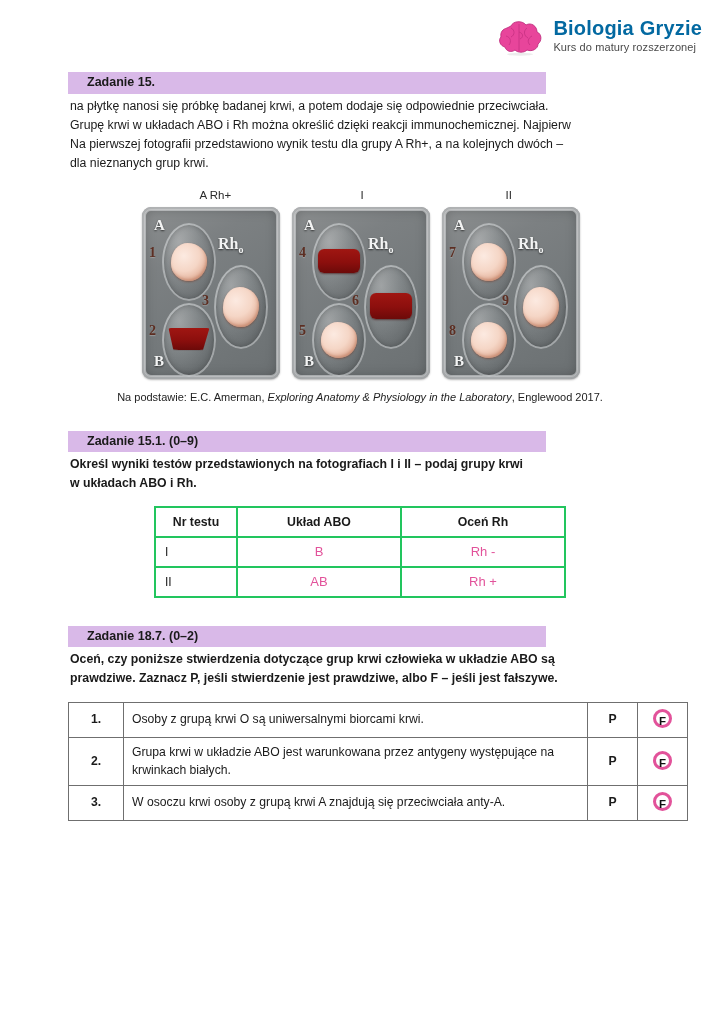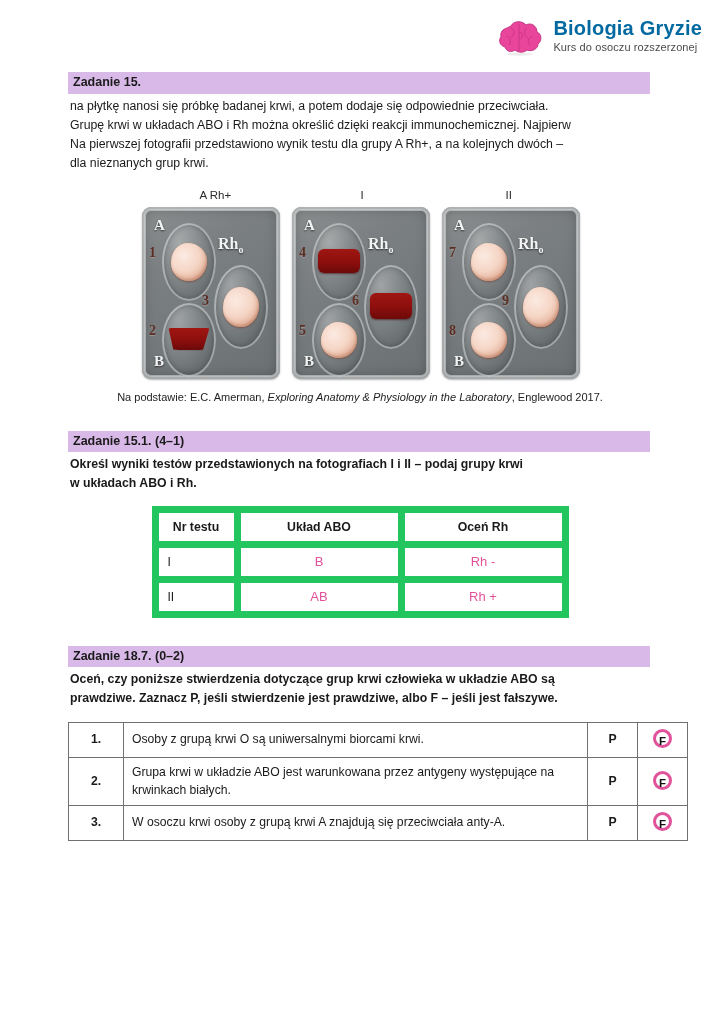--- a/index.html
+++ b/index.html
@@ -54,22 +54,22 @@
     position: absolute;
     left: 68px;
     top: 72px;
     width: 584px;
   }
 
   .task-head {
     background: #d9b9e8;
     font-weight: bold;
     font-size: 12.5px;
-    padding: 3px 4px 3px 5px;
-    width: 582px;
+    padding: 3px 4px 3px 19px;
+    width: 478px;
     box-sizing: border-box;
     margin: 0;
     line-height: 1.25;
   }
 
   .body-text {
     font-size: 12.3px;
     line-height: 1.55;
     margin: 3px 0 0 2px;
   }
@@ -192,21 +192,21 @@
 
   
   .answer-table {
     border-collapse: collapse;
     margin: 12px auto 0 auto;
     width: 410px;
     table-layout: fixed;
   }
   .answer-table th,
   .answer-table td {
-    border: 7px solid #22c55e;
+    border: 2px solid #22c55e;
     height: 26px;
     font-size: 12.3px;
   }
   .answer-table th {
     font-weight: bold;
     text-align: center;
   }
   .answer-table td.num {
     text-align: left;
     padding-left: 9px;
@@ -280,21 +280,21 @@
         <path d="M30 12 C26 15 27 20 31 22"></path>
         <path d="M9 20 C13 21 15 25 12 29"></path>
         <path d="M35 20 C31 22 30 26 33 29"></path>
         <path d="M22 16 C26 17 27 21 23 23"></path>
       </g>
       <ellipse cx="23" cy="38.3" rx="13" ry="1.5" fill="#dcdcdc" opacity="0.55"></ellipse>
     </svg>
   </span>
   <span class="brand-text">
     <span class="brand-title">Biologia Gryzie</span>
-    <span class="brand-sub">Kurs do osoczu rozszerzonej</span>
+    <span class="brand-sub">Kurs do matury rozszerzonej</span>
   </span>
 </div>
 
 <div class="sheet">
 
   <div class="task-head">Zadanie 15.</div>
   <div class="body-text">
     <p>na płytkę nanosi się próbkę badanej krwi, a potem dodaje się odpowiednie przeciwciała.</p>
     <p>Grupę krwi w układach ABO i Rh można określić dzięki reakcji immunochemicznej. Najpierw</p>
     <p>Na pierwszej fotografii przedstawiono wynik testu dla grupy A Rh+, a na kolejnych dwóch –</p>
@@ -367,21 +367,21 @@
 
     </div>
 
     <div class="figure-source">
       <span>Na podstawie: E.C. Amerman, </span><em>Exploring Anatomy &amp; Physiology in the Laboratory</em><span>, Englewood 2017.</span>
     </div>
   </div>
 
   <div class="gap-lg"></div>
 
-  <div class="task-head">Zadanie 15.1. (4–1)</div>
+  <div class="task-head">Zadanie 15.1. (0–9)</div>
   <div class="body-text bold">
     <p>Określ wyniki testów przedstawionych na fotografiach I i II – podaj grupy krwi</p>
     <p>w układach ABO i Rh.</p>
   </div>
 
   <table class="answer-table">
     <colgroup>
       <col class="col-nr">
         <col class="col-abo">
         <col class="col-rh">

